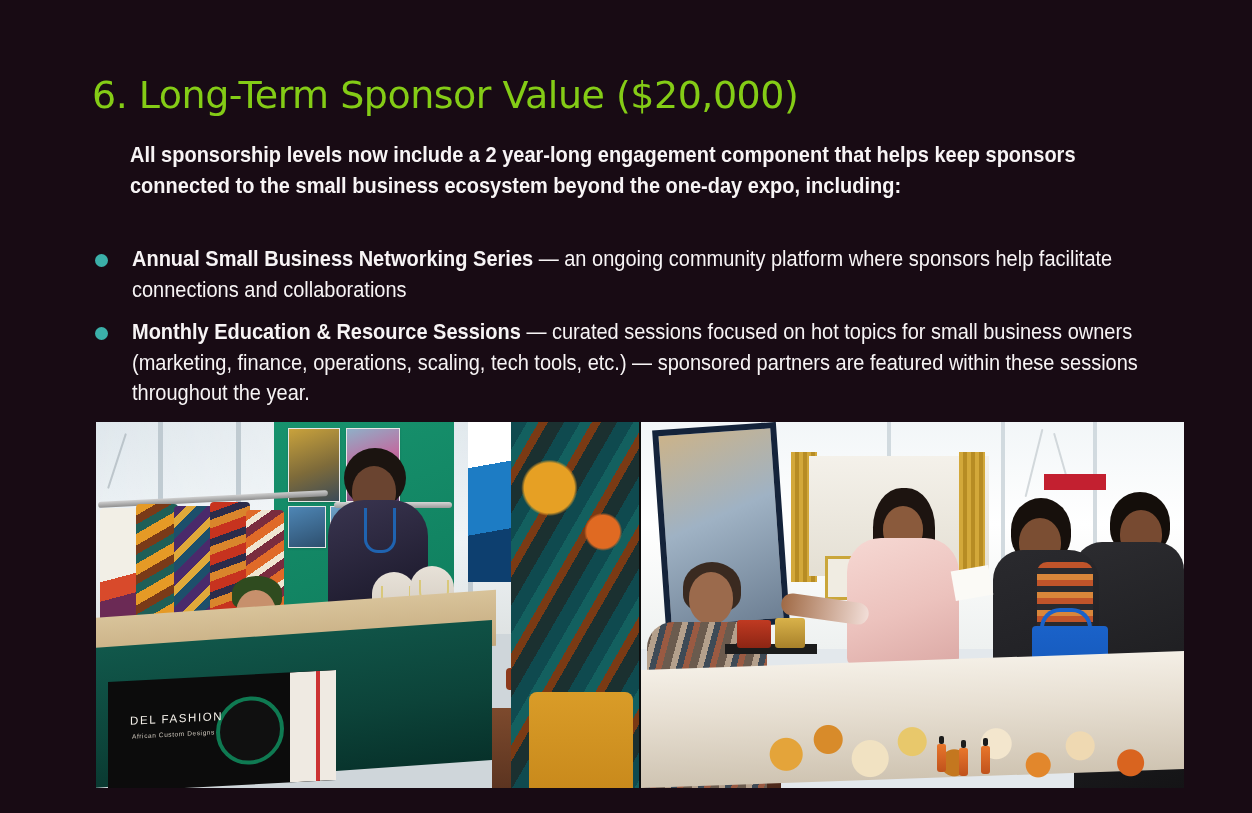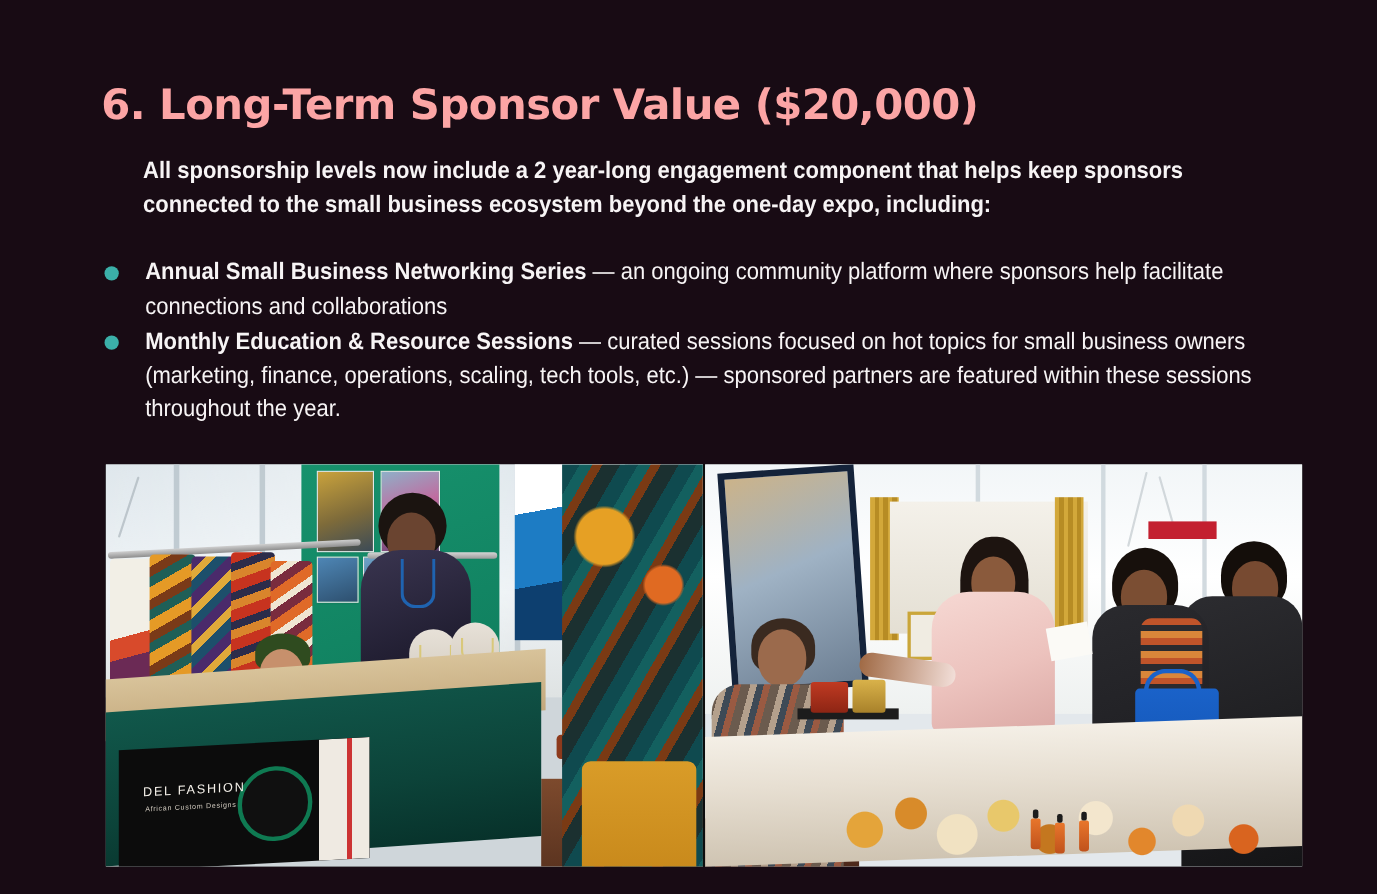--- a/index.html
+++ b/index.html
@@ -20,23 +20,23 @@
     background: #180b14;
     overflow: hidden;
   }
 
   
   .slide-title {
     position: absolute;
     left: 92px;
     top: 76px;
     width: 1100px;
-    color: #fca5a5;
+    color: #84cc16;
     font-family: "DejaVu Sans", sans-serif;
-    font-weight: bold;
+    font-weight: normal;
     font-size: 38px;
     letter-spacing: -0.5px;
     line-height: 1.05;
     white-space: nowrap;
   }
 
   
   .intro {
     position: absolute;
     left: 130px;
@@ -59,20 +59,21 @@
     width: 1112px;
   }
   .bullet-row {
     position: relative;
     padding-left: 40px;
     margin-bottom: 2px;
     color: #f7f4f5;
     font-family: "Liberation Sans", sans-serif;
     font-size: 21.5px;
     line-height: 1.42;
+    margin-top: 12px;
   }
   .bullet-dot {
     position: absolute;
     left: 3px;
     top: 10px;
     width: 13px;
     height: 13px;
     border-radius: 50%;
     background: #3bb0a9;
   }

